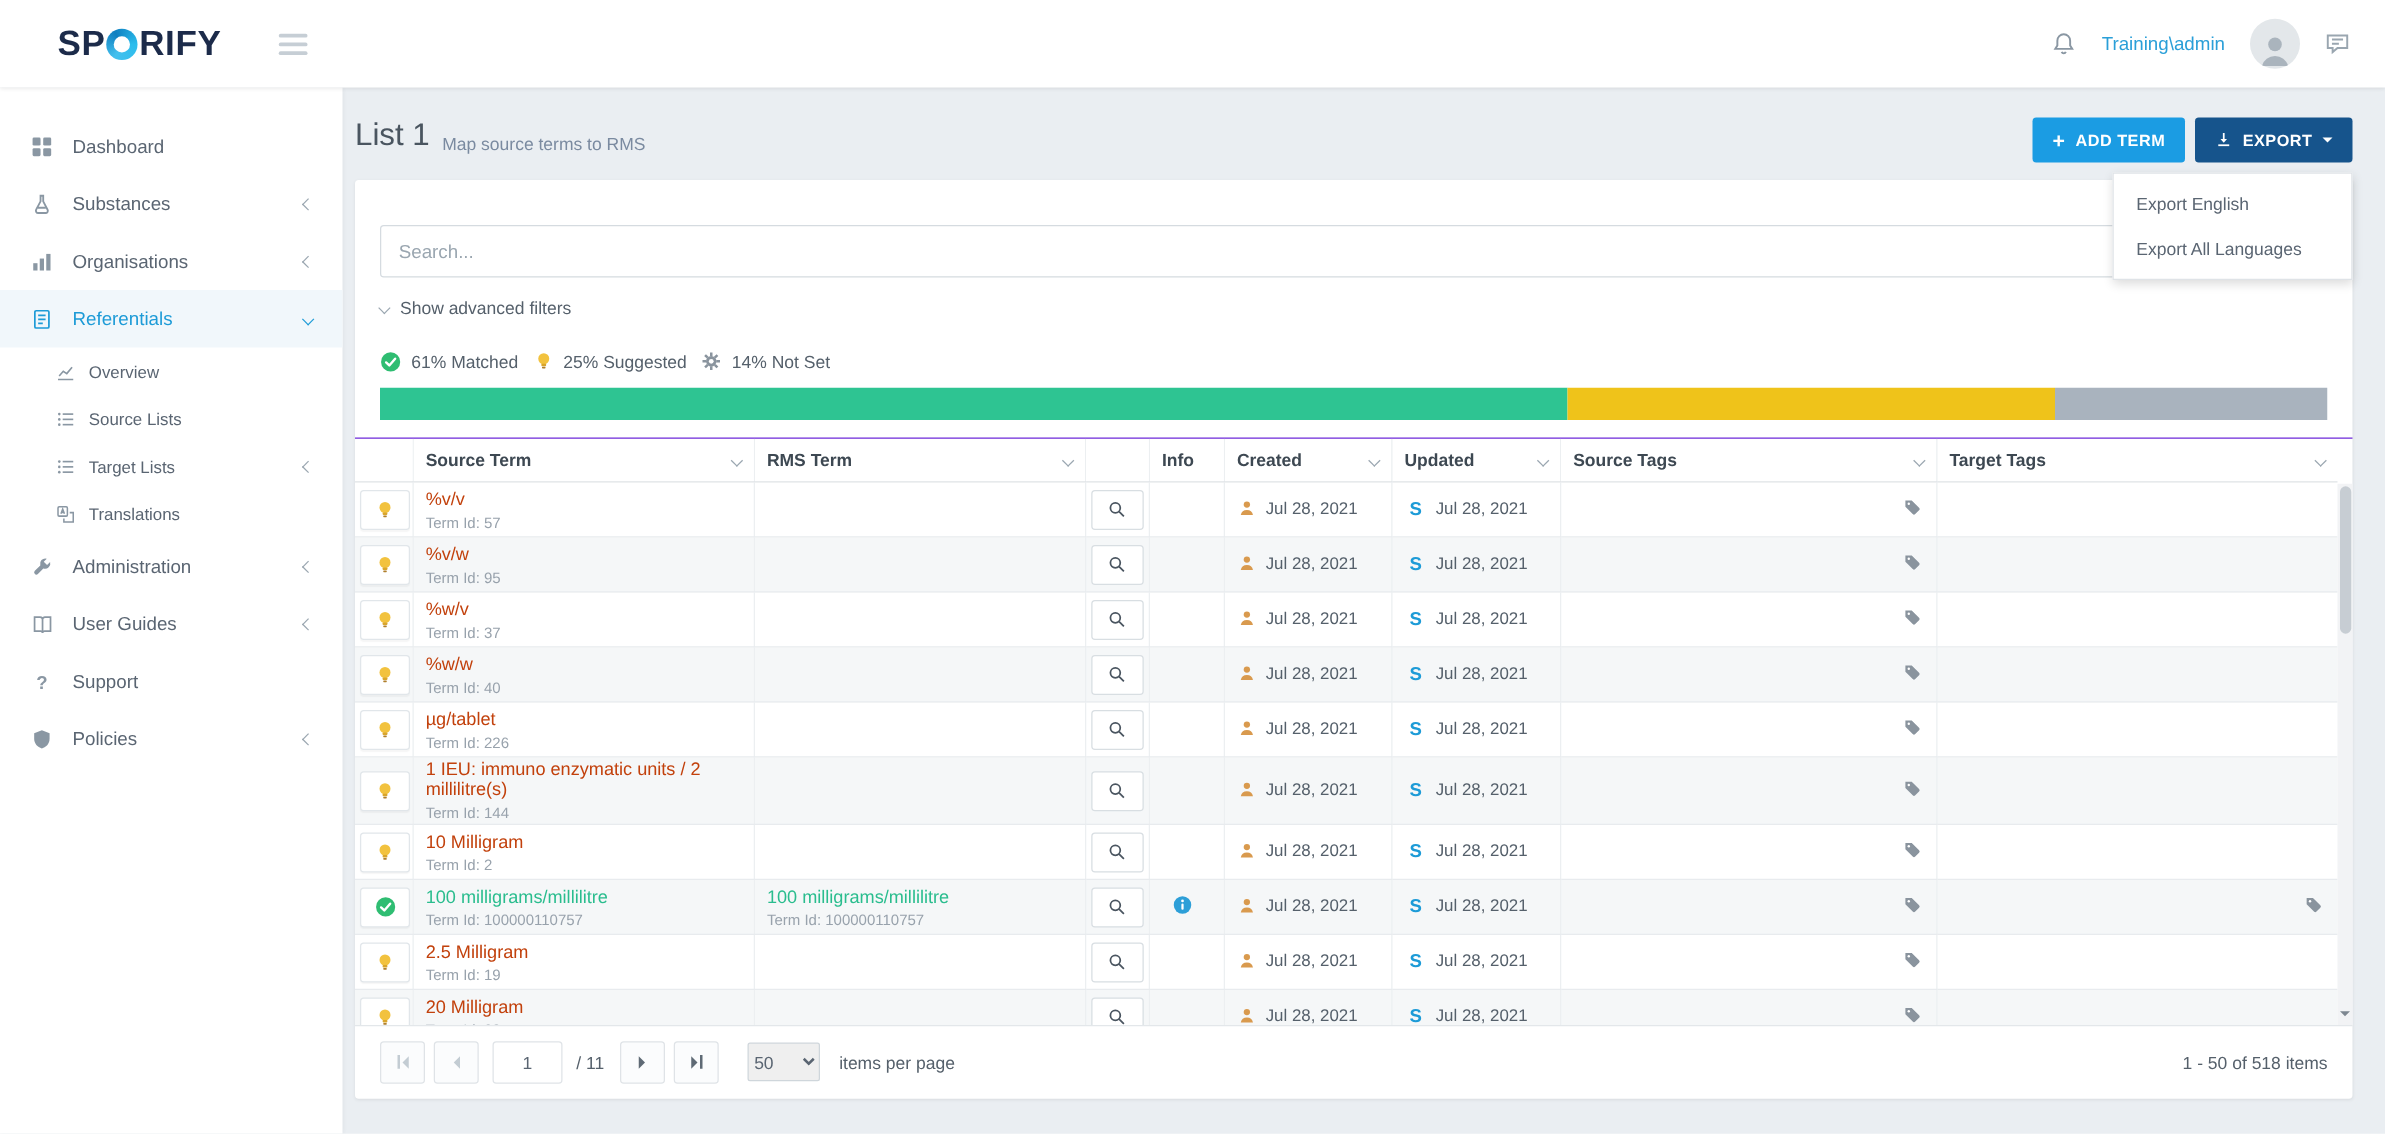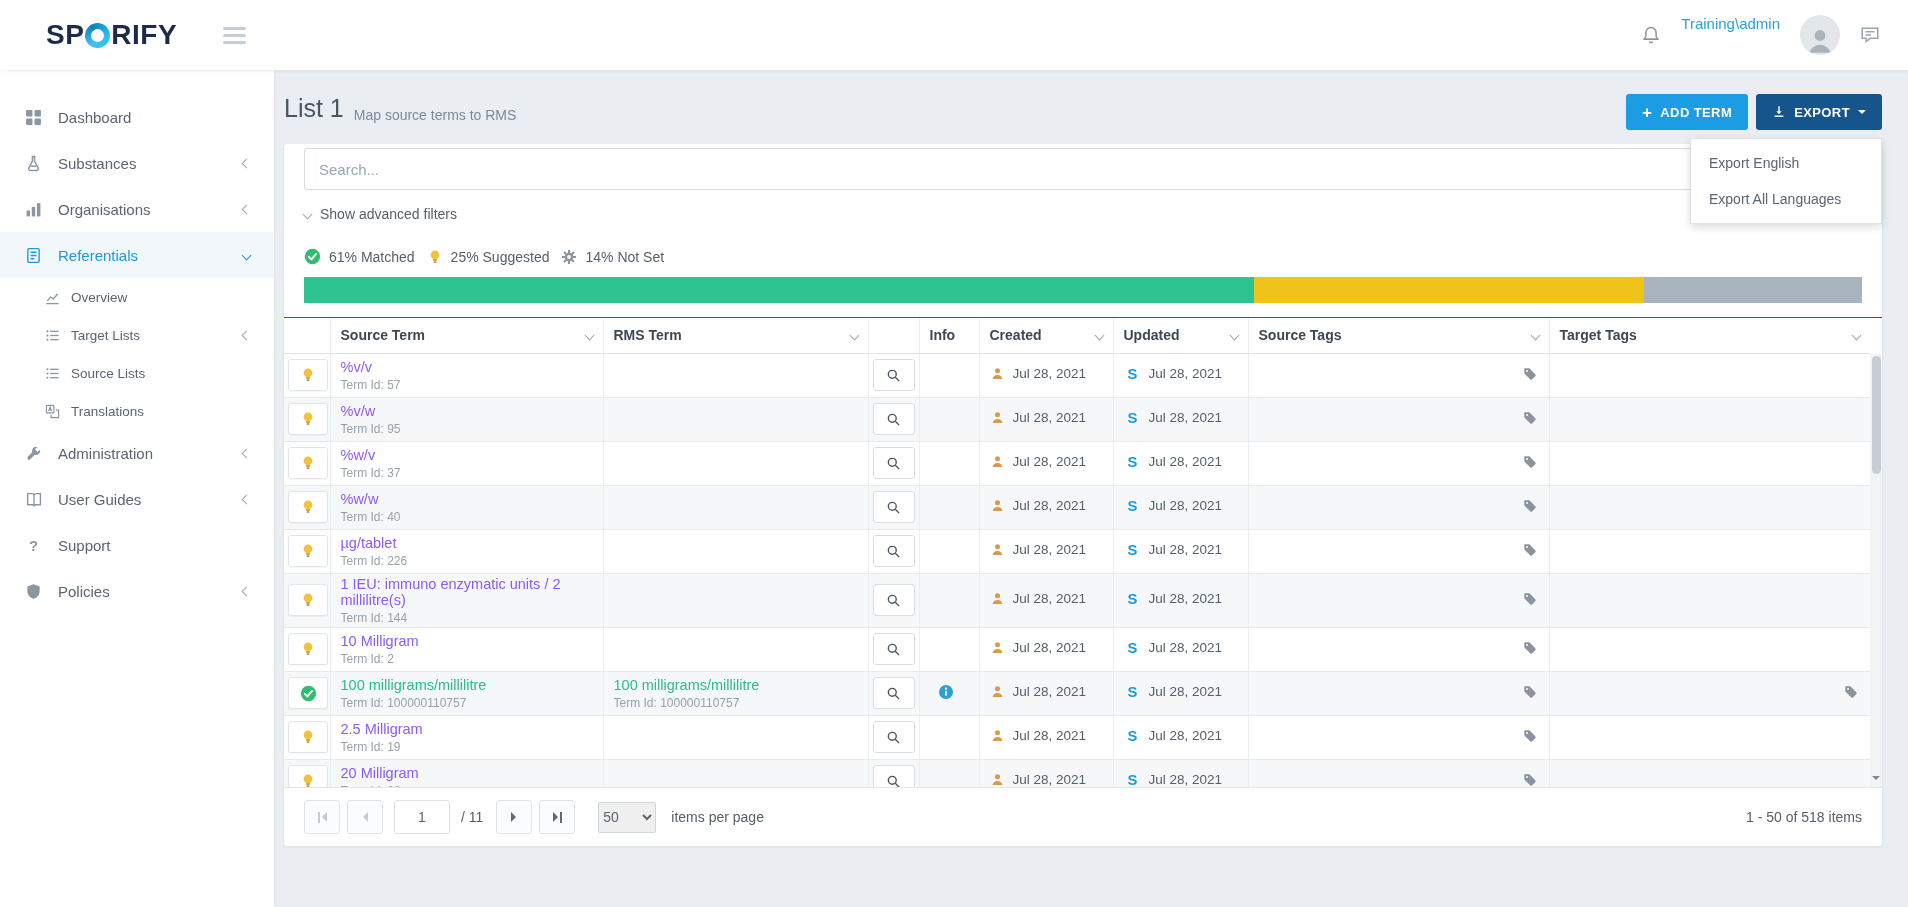--- a/index.html
+++ b/index.html
@@ -8,21 +8,21 @@
 
   
   .topbar { height:70px; background:#fff; display:flex; align-items:center; padding:0 28px 0 46px;
             box-shadow:0 1px 3px rgba(0,0,0,.08); position:relative; z-index:30; }
   .logo { font-size:28px; font-weight:800; color:#1c2b4a; letter-spacing:.5px; display:flex; align-items:center; cursor:pointer; }
   .logo-o { width:25px; height:25px; border-radius:50%; margin:0 1px;
             background:conic-gradient(from 210deg,#43c0ee,#0f7fc0,#2bbded,#43c0ee); position:relative; }
   .logo-o::after { content:''; position:absolute; inset:6px; background:#fff; border-radius:50%; }
   .hamburger { margin-left:46px; display:flex; flex-direction:column; gap:4px; cursor:pointer; }
   .hamburger span { width:23px; height:3px; background:#c6ced5; border-radius:2px; }
-  .topbar-right { margin-left:auto; display:flex; gap:20px; }
+  .topbar-right { margin-left:auto; display:flex; align-items:center; gap:20px; }
   .ico { display:inline-flex; align-items:center; justify-content:center; line-height:0; }
   .bell-wrap { color:#8a97a3; cursor:pointer; }
   .chat-wrap { color:#9aa6b0; cursor:pointer; }
   .username { color:#2a9fd8; font-size:15px; cursor:pointer; }
   .avatar { width:40px; height:40px; border-radius:50%; background:#e3e7ea; overflow:hidden;
             display:flex; align-items:flex-end; justify-content:center; cursor:pointer; }
 
   
   .layout { display:flex; height:837px; }
   .sidebar { width:274px; background:#fff; padding-top:24px; flex-shrink:0; box-shadow:1px 0 3px rgba(0,0,0,.04); }
@@ -49,21 +49,21 @@
          display:inline-flex; align-items:center; gap:8px; cursor:pointer; letter-spacing:.4px; }
   .btn.add { background:#1b9ce3; }
   .btn.export { background:#16548c; }
   .plus-icon::before { content:'+'; font-size:17px; font-weight:700; line-height:1; }
   .caret { width:0; height:0; border:4px solid transparent; border-top-color:#fff; margin-top:4px; display:inline-block; }
   .export-menu { position:absolute; top:44px; right:0; width:192px; background:#fff; border:1px solid #dfe3e7;
                  box-shadow:0 3px 8px rgba(0,0,0,.14); padding:6px 0; z-index:40; }
   .export-item { padding:10px 18px; font-size:14px; color:#5a6572; cursor:pointer; }
 
   
-  .card { background:#fff; border-radius:3px; box-shadow:0 1px 3px rgba(0,0,0,.08); padding-top:4px; }
+  .card { background:#fff; border-radius:3px; box-shadow:0 1px 3px rgba(0,0,0,.08); padding-top:36px; }
   .inner-pad { padding:0 20px; }
   .search { width:100%; height:42px; border:1px solid #d5dbe0; border-radius:3px; padding:0 14px; font-size:15px;
             color:#5a6572; outline:none; font-family:inherit; }
   .search::placeholder { color:#9aa6b0; }
   .adv-filters { display:inline-flex; align-items:center; gap:9px; margin-top:16px; font-size:14px; color:#55606b; cursor:pointer; }
   .stats { display:flex; gap:12px; margin-top:26px; font-size:14px; align-items:center; color:#55606b; }
   .stat { display:inline-flex; align-items:center; gap:8px; }
   .progress { display:flex; height:26px; margin-top:12px; overflow:hidden; }
   .progress .seg { height:100%; }
 
@@ -75,21 +75,21 @@
   thead th { height:35px; font-size:14px; color:#3d4852; text-align:left; font-weight:700;
              border-bottom:1px solid #dfe3e6; border-right:1px solid #eceff1; padding:0 10px; position:relative; background:#fff; }
   thead th:last-child { border-right:none; }
   th .chev.hdr { position:absolute; right:10px; top:14px; cursor:pointer; }
   tbody td { height:44px; border-bottom:1px solid #e8ebee; border-right:1px solid #eceff1; padding:2px 10px; font-size:14px; vertical-align:middle; }
   tbody td:last-child { border-right:none; }
   tbody tr:nth-child(even) { background:#f5f7f8; }
   .cell-status { text-align:center; padding:0 4px; }
   .status-btn { width:40px; height:32px; background:#fff; border:1px solid #e1e6ea; border-radius:3px;
                 display:inline-flex; align-items:center; justify-content:center; cursor:pointer; box-shadow:0 1px 1px rgba(0,0,0,.04); }
-  .term-link { color:#8b5cf6; font-size:14.5px; text-decoration:none; cursor:pointer; display:inline-block; }
+  .term-link { color:#c2410c; font-size:14.5px; text-decoration:none; cursor:pointer; display:inline-block; }
   tr.matched .term-link { color:#2abd8e; }
   .term-id { color:#98a2ac; font-size:12px; margin-top:3px; }
   .zoom-btn { width:42px; height:32px; background:#fff; border:1px solid #d8dee2; border-radius:3px;
               display:inline-flex; align-items:center; justify-content:center; cursor:pointer; }
   .cell-view { text-align:center; padding:0 4px; }
   .cell-info { text-align:left; padding-left:18px; }
   .date-cell { display:inline-flex; align-items:center; gap:8px; font-size:13.5px; color:#55606b; }
   .cell-tags { text-align:right; padding-right:12px; }
   .cell-tags .ico { cursor:pointer; }
 
@@ -215,35 +215,35 @@
             <span class="ico">
               <svg viewBox="0 0 16 16" width="15" height="15" fill="currentColor">
                 <circle cx="2.6" cy="3.5" r="1.1"></circle>
                 <rect x="5.5" y="2.8" width="9" height="1.4"></rect>
                 <circle cx="2.6" cy="8" r="1.1"></circle>
                 <rect x="5.5" y="7.3" width="9" height="1.4"></rect>
                 <circle cx="2.6" cy="12.5" r="1.1"></circle>
                 <rect x="5.5" y="11.8" width="9" height="1.4"></rect>
               </svg>
             </span>
-            <span class="lbl">Target Lists</span>
-            <i class="chev left"></i>
+            <span class="lbl">Source Lists</span>
           </a>
           <a class="nav-item child">
             <span class="ico">
               <svg viewBox="0 0 16 16" width="15" height="15" fill="currentColor">
                 <circle cx="2.6" cy="3.5" r="1.1"></circle>
                 <rect x="5.5" y="2.8" width="9" height="1.4"></rect>
                 <circle cx="2.6" cy="8" r="1.1"></circle>
                 <rect x="5.5" y="7.3" width="9" height="1.4"></rect>
                 <circle cx="2.6" cy="12.5" r="1.1"></circle>
                 <rect x="5.5" y="11.8" width="9" height="1.4"></rect>
               </svg>
             </span>
-            <span class="lbl">Source Lists</span>
+            <span class="lbl">Target Lists</span>
+            <i class="chev left"></i>
           </a>
           <a class="nav-item child">
             <span class="ico">
               <svg viewBox="0 0 16 16" width="15" height="15" fill="none" stroke="currentColor" stroke-width="1.3">
                 <rect x="1.5" y="1.5" width="8" height="8" rx="1"></rect>
                 <path d="M11.5 6.5h3v8h-8v-3"></path>
                 <path d="M4 7.5l1.5-4 1.5 4M4.6 6.3h1.9"></path>
               </svg>
             </span>
             <span class="lbl">Translations</span>

